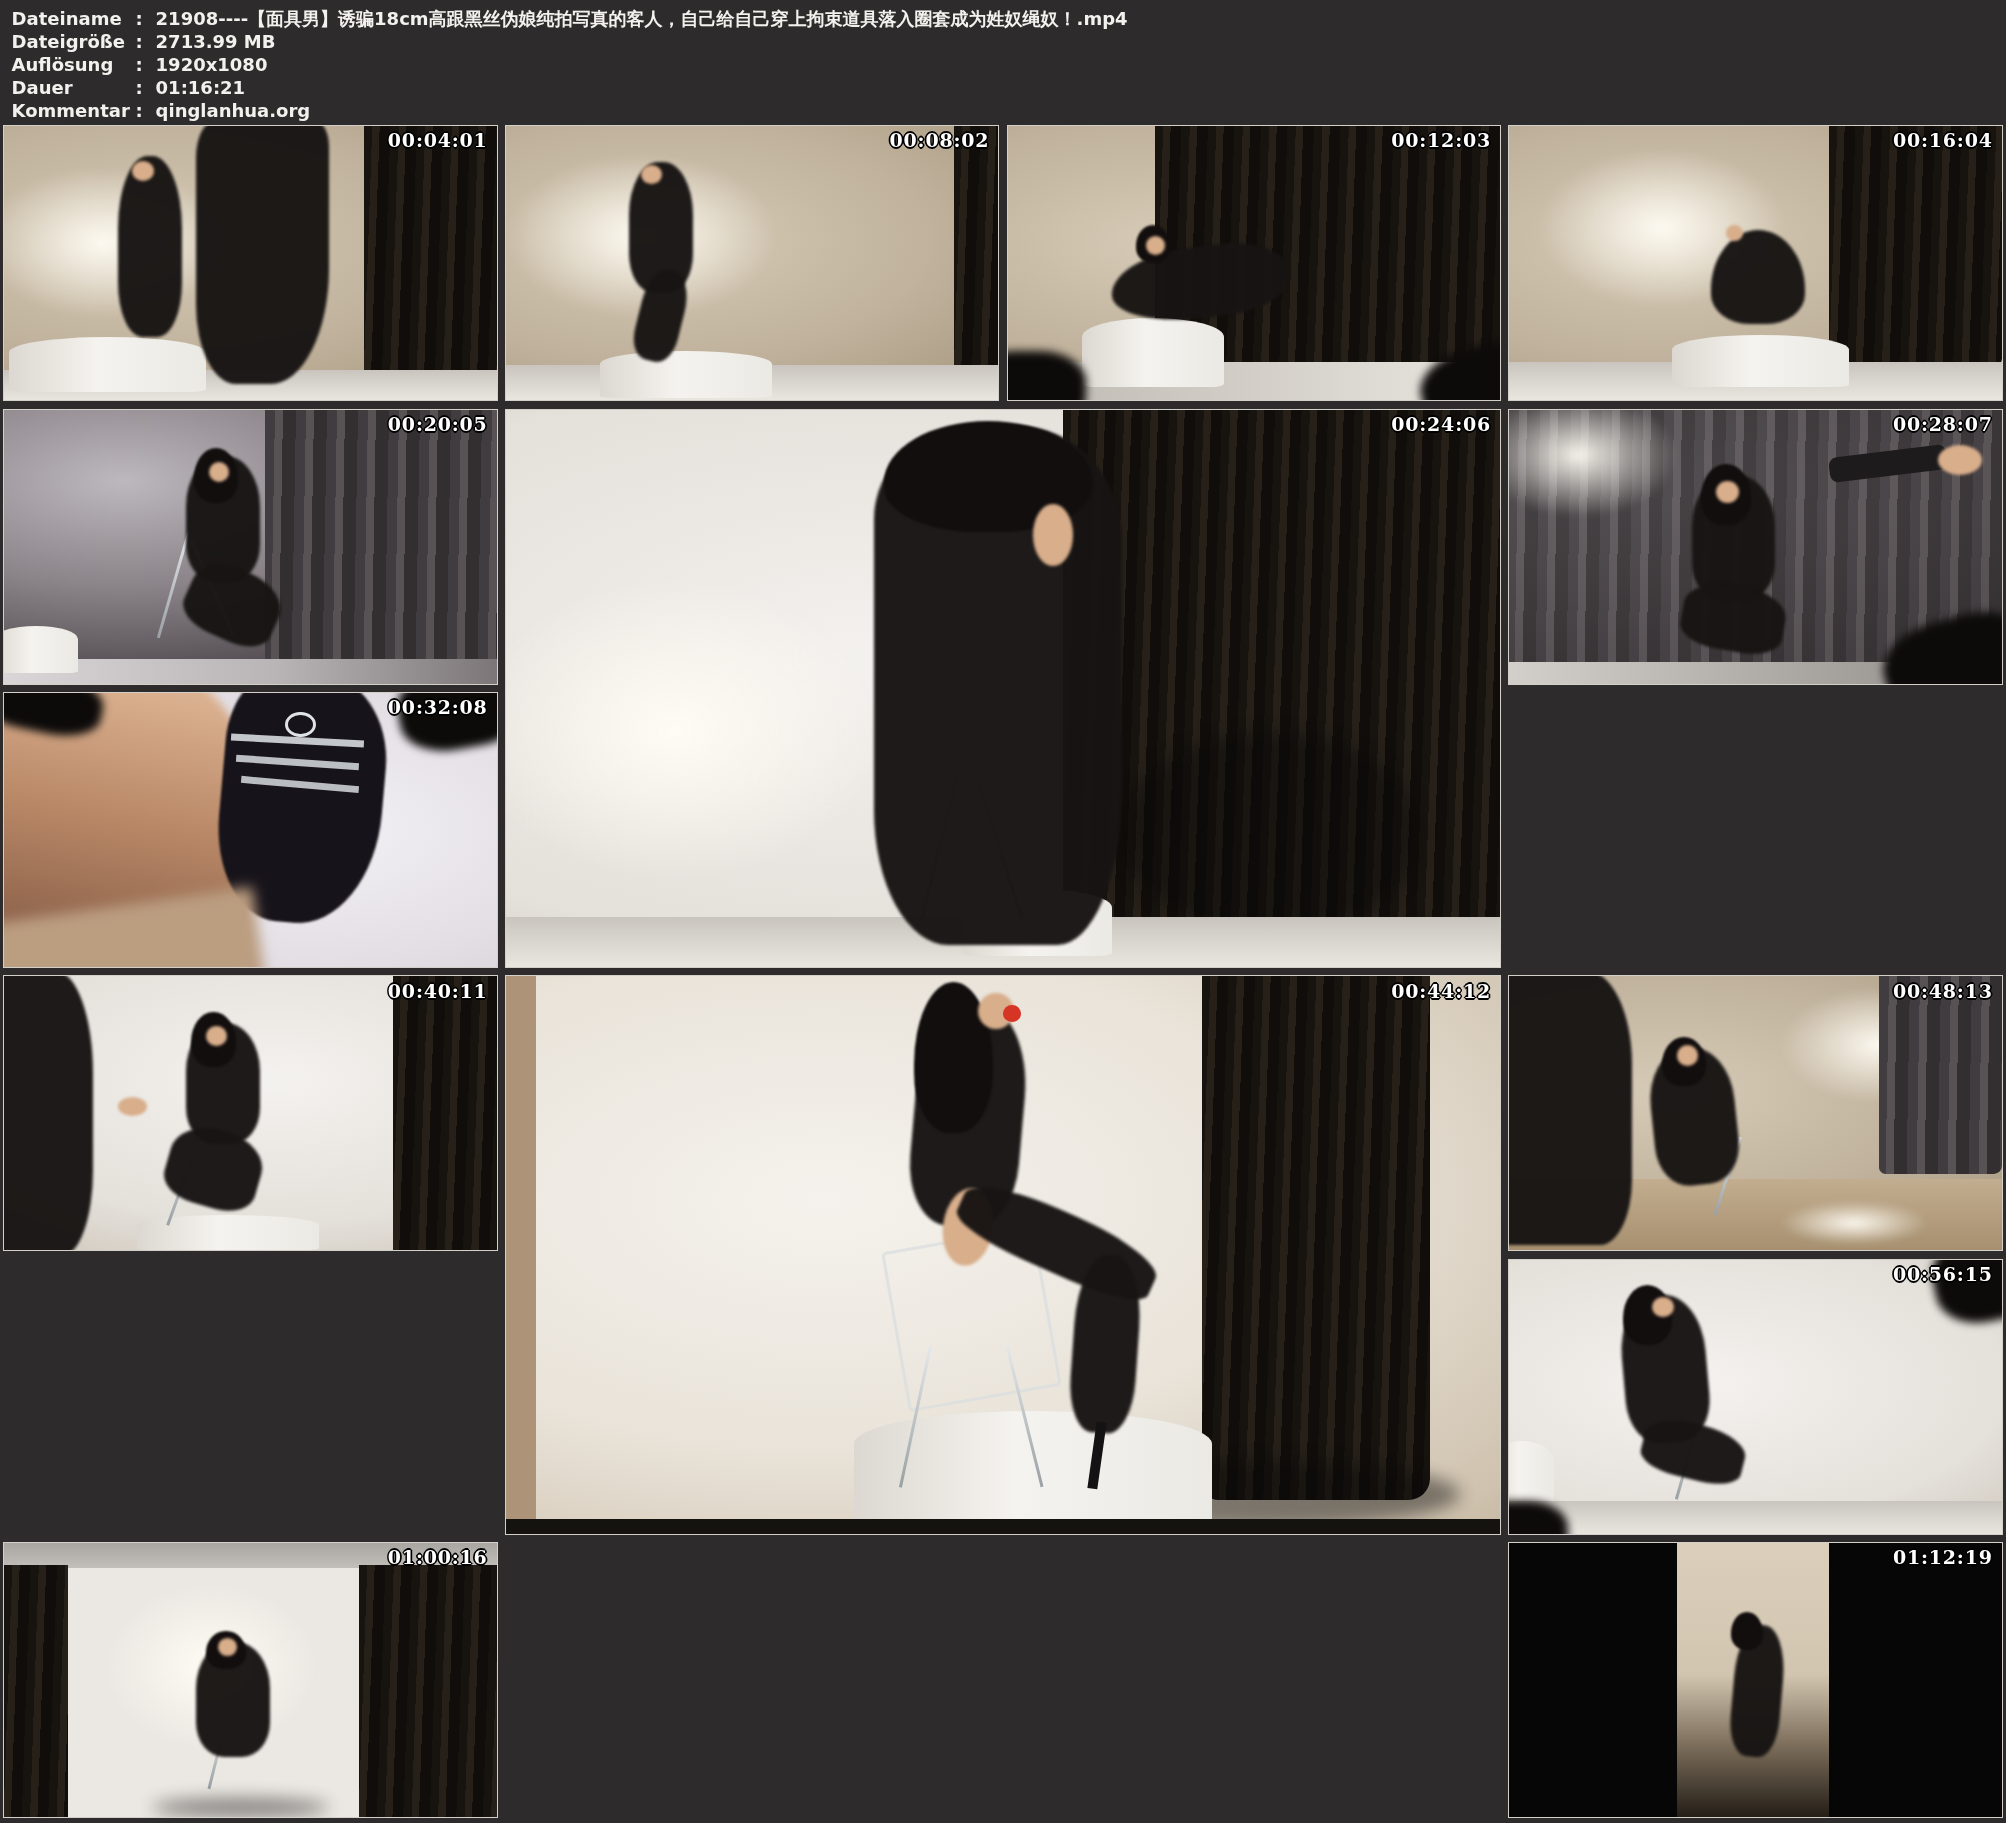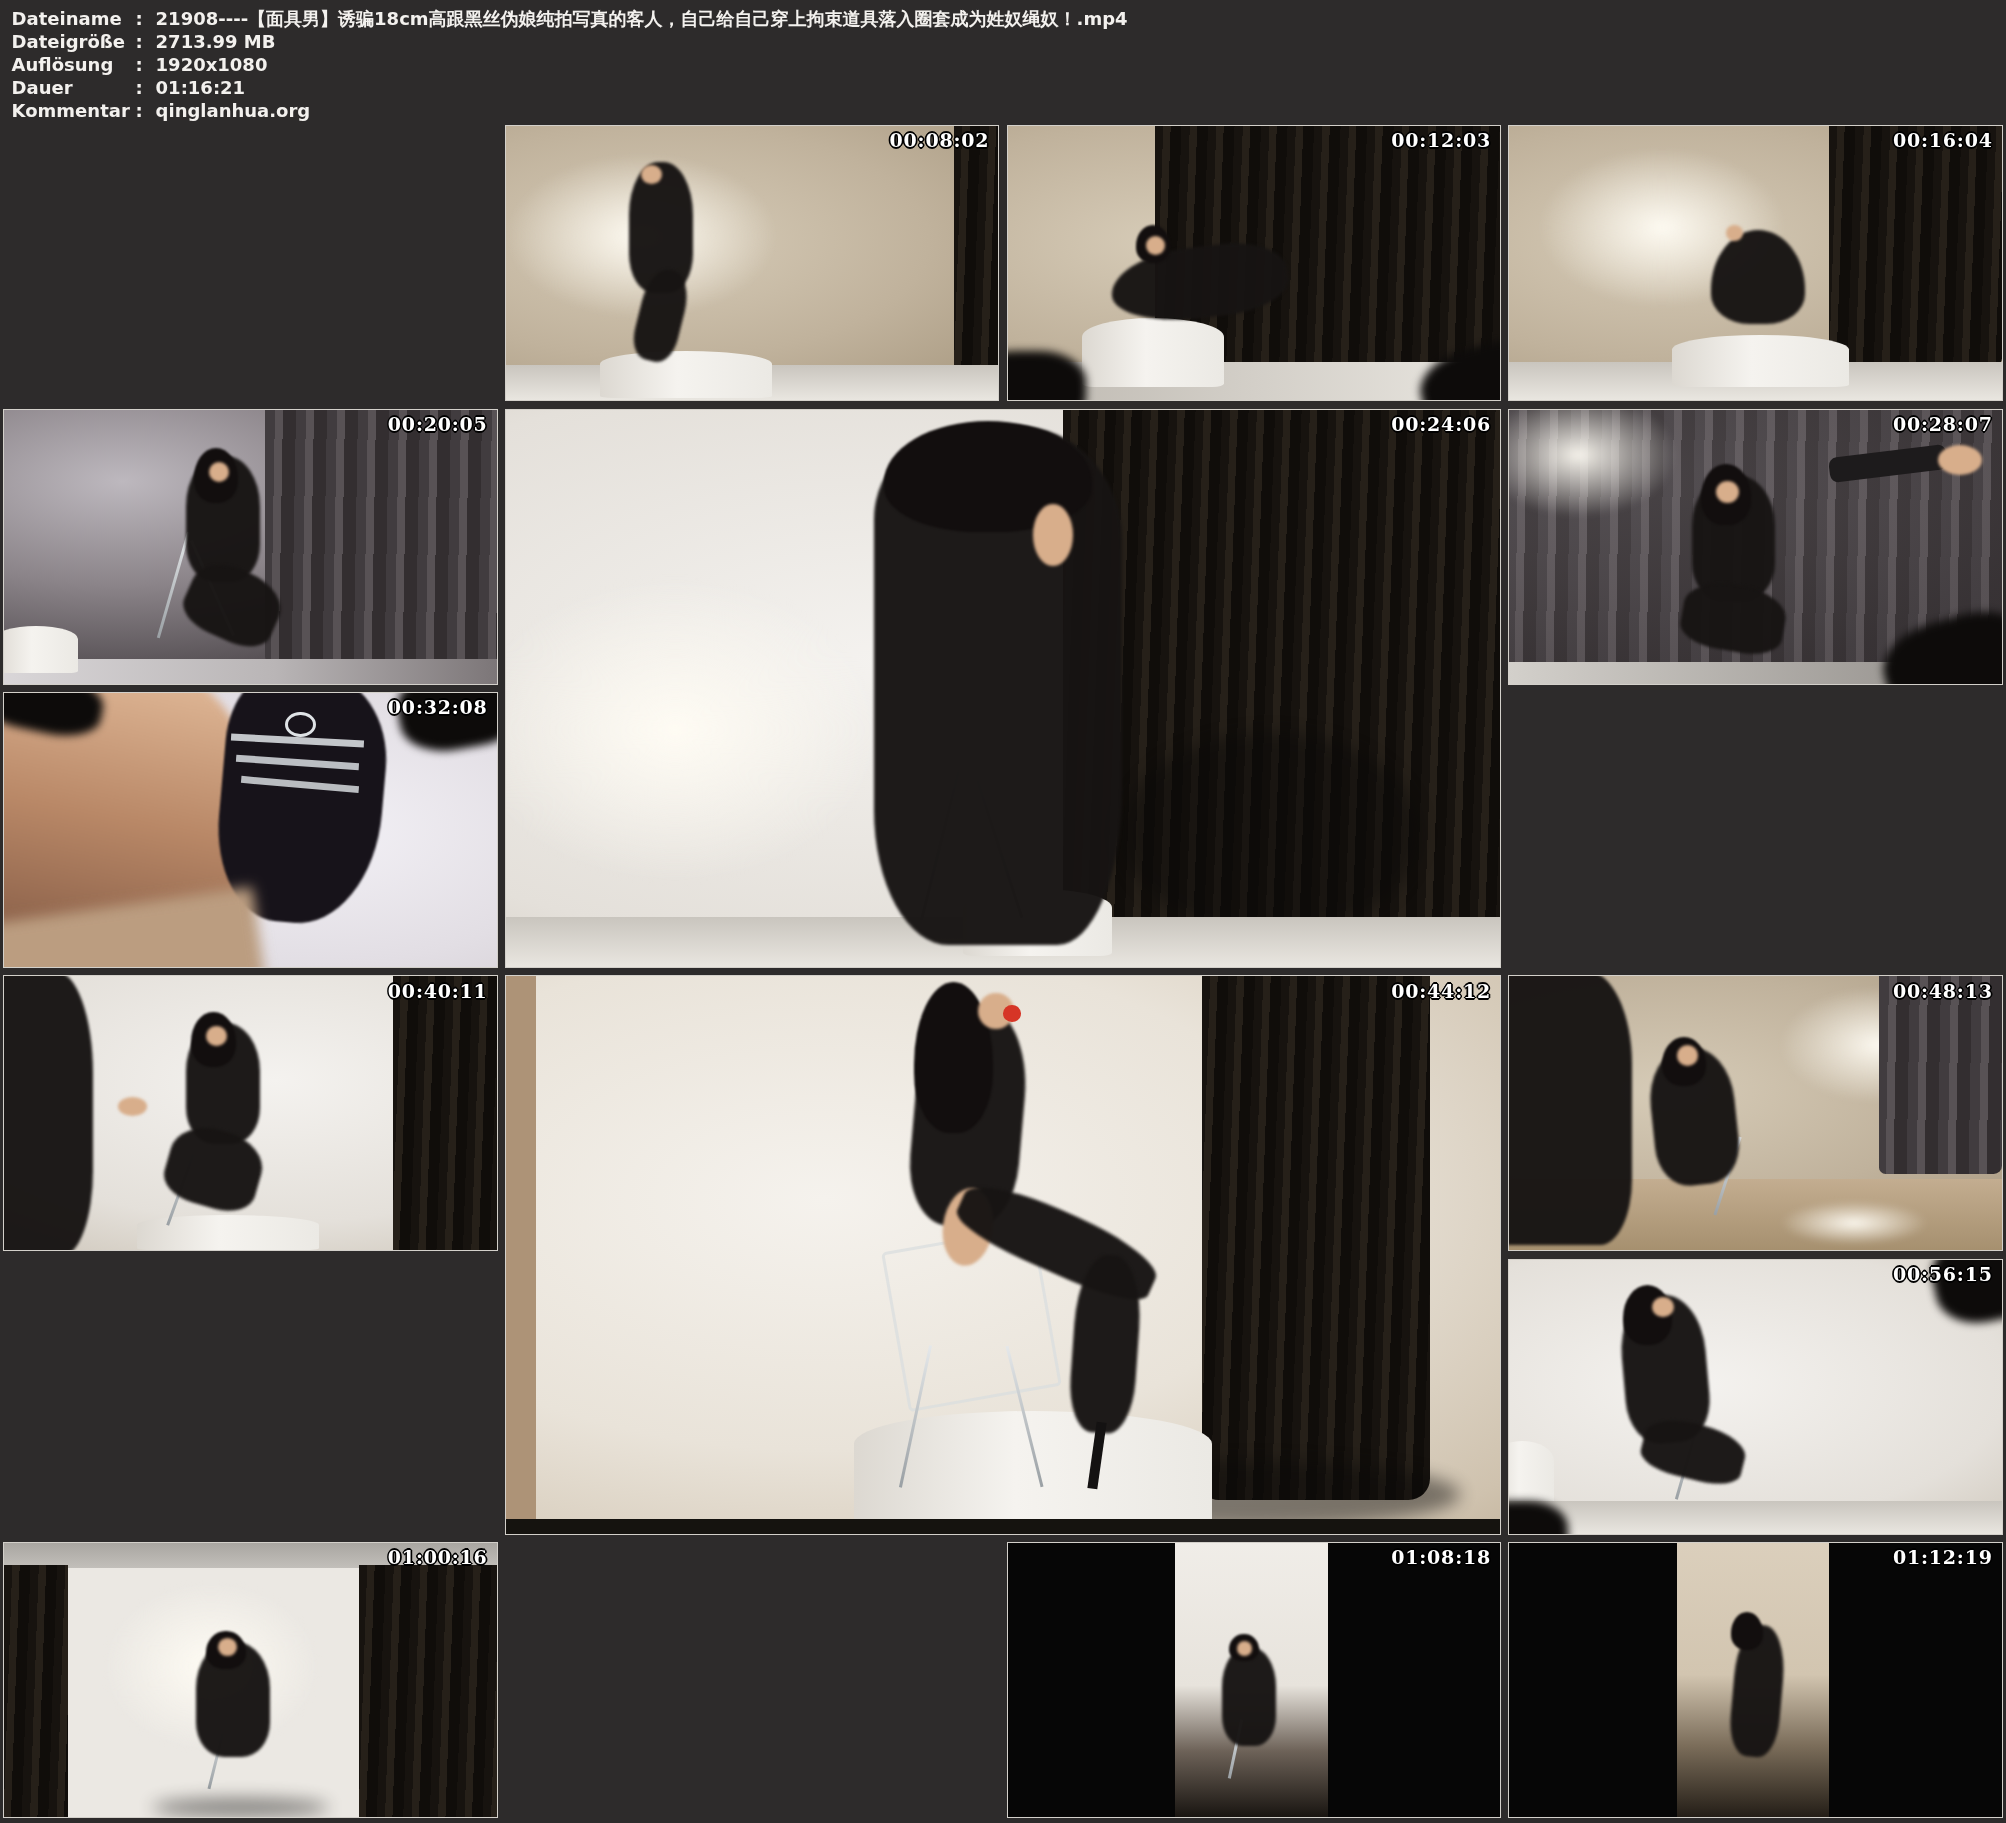--- a/index.html
+++ b/index.html
@@ -73,20 +73,33 @@
     </div>
     <div class="meta-row">
       <span class="meta-label">Kommentar</span>
       <span class="meta-colon">:</span>
       <span class="meta-value">qinglanhua.org</span>
     </div>
   </div>
 
   <div class="grid">
 
+    <div class="thumb" style="grid-area:1/1">
+      <div class="scene">
+        <div class="layer wallB" style="inset:0"></div>
+        <div class="layer glow" style="left:-5%;top:15%;width:50%;height:55%"></div>
+        <div class="layer curB" style="left:73%;top:0;width:27%;height:97%;border-radius:0 0 0 11.6px"></div>
+        <div class="layer floorL" style="left:0;bottom:0;width:100%;height:11%"></div>
+        <div class="layer ped" style="left:1%;bottom:3%;width:40%;height:20%"></div>
+        <div class="layer fig" style="left:23%;top:11%;width:13%;height:66%"></div>
+        <div class="layer skin" style="left:26%;top:12.5%;width:4.5%;height:7.5%"></div>
+        <div class="layer fig" style="left:39%;top:-2%;width:27%;height:96%;border-radius:14% 10% 44% 30%"></div>
+      </div>
+      <span class="ts">00:04:01</span>
+    </div>
 
     <div class="thumb" style="grid-area:1/2">
       <div class="scene">
         <div class="layer wallB" style="inset:0"></div>
         <div class="layer glow" style="left:0;top:10%;width:55%;height:60%"></div>
         <div class="layer curB" style="left:91%;top:0;width:9%;height:88%"></div>
         <div class="layer floorL" style="left:0;bottom:0;width:100%;height:13%"></div>
         <div class="layer ped" style="left:19%;bottom:1%;width:35%;height:17%"></div>
         <div class="layer fig" style="left:25%;top:13%;width:13%;height:48%"></div>
         <div class="layer fig" style="left:27%;top:52%;width:9%;height:34%;transform:rotate(14deg)"></div>
@@ -273,31 +286,20 @@
         <div class="layer rod" style="left:43%;top:64%;height:26%;transform:rotate(14deg)"></div>
         <div class="layer fig" style="left:39%;top:36%;width:15%;height:42%"></div>
         <div class="layer hair" style="left:41%;top:32%;width:8%;height:14%"></div>
         <div class="layer skin" style="left:43.5%;top:34.5%;width:3.8%;height:6.5%"></div>
         <div class="layer shade" style="left:30%;bottom:0;width:36%;height:7%"></div>
       </div>
       <span class="ts">01:00:16</span>
     </div>
 
 
-    <div class="thumb" style="grid-area:6/3">
-      <div class="scene">
-        <div class="layer" style="inset:0;background:#060606"></div>
-        <div class="layer panel15" style="left:34%;top:0;width:31%;height:100%"></div>
-        <div class="layer rod" style="left:46%;top:64%;height:22%;transform:rotate(12deg)"></div>
-        <div class="layer fig" style="left:43.5%;top:38%;width:11%;height:36%"></div>
-        <div class="layer hair" style="left:45%;top:33%;width:6%;height:10%"></div>
-        <div class="layer skin" style="left:46.5%;top:35.5%;width:3.2%;height:5.5%"></div>
-      </div>
-      <span class="ts">01:08:18</span>
-    </div>
 
     <div class="thumb" style="grid-area:6/4">
       <div class="scene">
         <div class="layer" style="inset:0;background:#060606"></div>
         <div class="layer panel16" style="left:34%;top:0;width:31%;height:100%"></div>
         <div class="layer fig" style="left:45.5%;top:30%;width:10%;height:48%;transform:rotate(5deg)"></div>
         <div class="layer hair" style="left:45%;top:25%;width:6.5%;height:14%"></div>
       </div>
       <span class="ts">01:12:19</span>
     </div>

